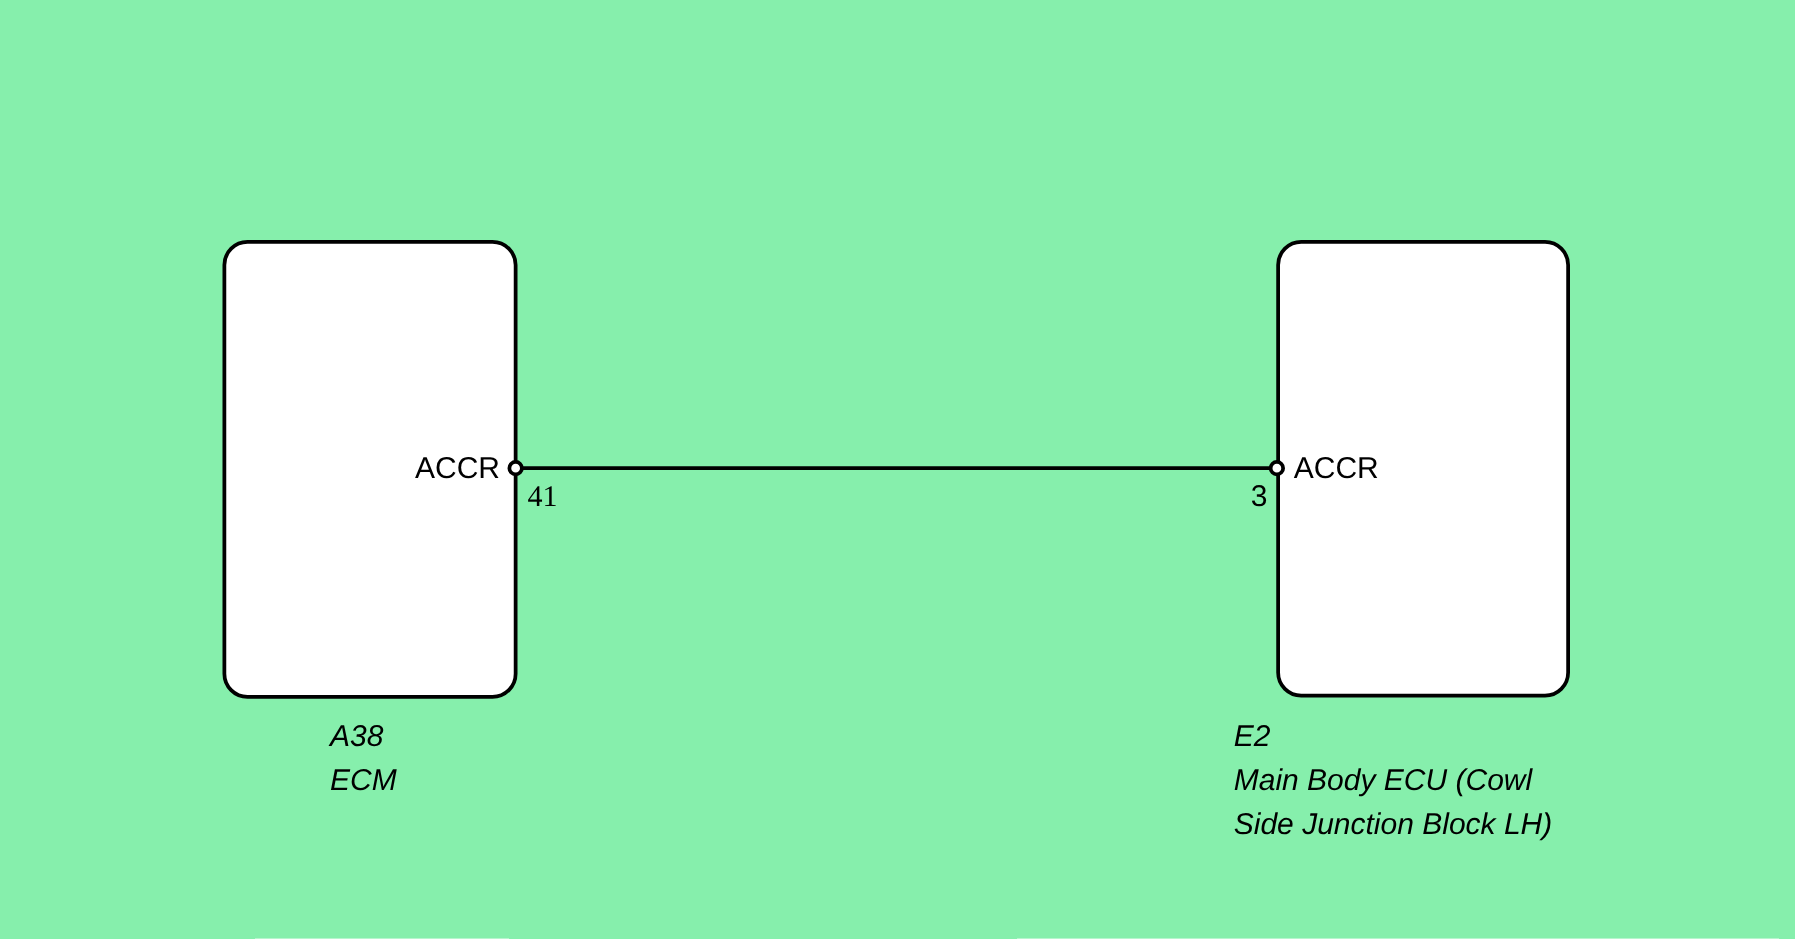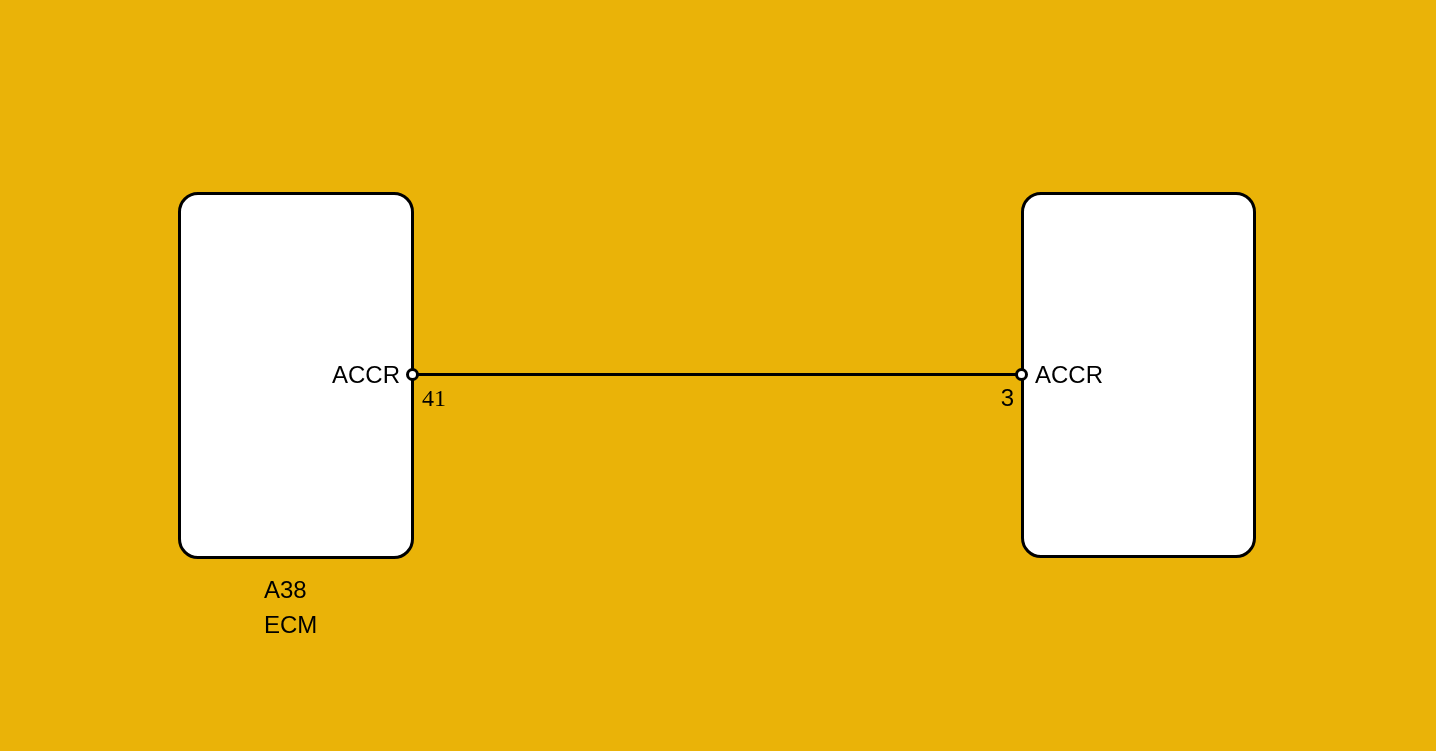--- a/index.html
+++ b/index.html
@@ -8,21 +8,21 @@
     padding: 0;
     background: #ffffff;
   }
   body {
     font-family: "Liberation Sans", sans-serif;
   }
   #canvas {
     position: relative;
     width: 1436px;
     height: 751px;
-    background: #eab308;
+    background: #86efac;
     overflow: hidden;
   }
   .connector-box {
     position: absolute;
     box-sizing: border-box;
     background: #ffffff;
     border: 3px solid #000000;
     border-radius: 20px;
   }
   #ecm-box {
@@ -87,20 +87,21 @@
   #signal-right {
     left: 1035px;
     top: 361px;
   }
   .caption {
     position: absolute;
     color: #000000;
     font-size: 24px;
     line-height: 35px;
     white-space: pre-line;
+    font-style: italic;
   }
   #caption-left {
     left: 264px;
     top: 572px;
   }
   #caption-right {
     left: 987px;
     top: 572px;
   }
 </style>
@@ -123,14 +124,17 @@
 
   <div class="lbl" id="pin-left">41</div>
 
   <div class="lbl" id="pin-right">3</div>
 
   <div class="lbl" id="signal-right">ACCR</div>
 
   <div class="caption" id="caption-left">A38
 ECM</div>
 
+  <div class="caption" id="caption-right">E2
+Main Body ECU (Cowl
+Side Junction Block LH)</div>
 
 </div>
 
 </body></html>

